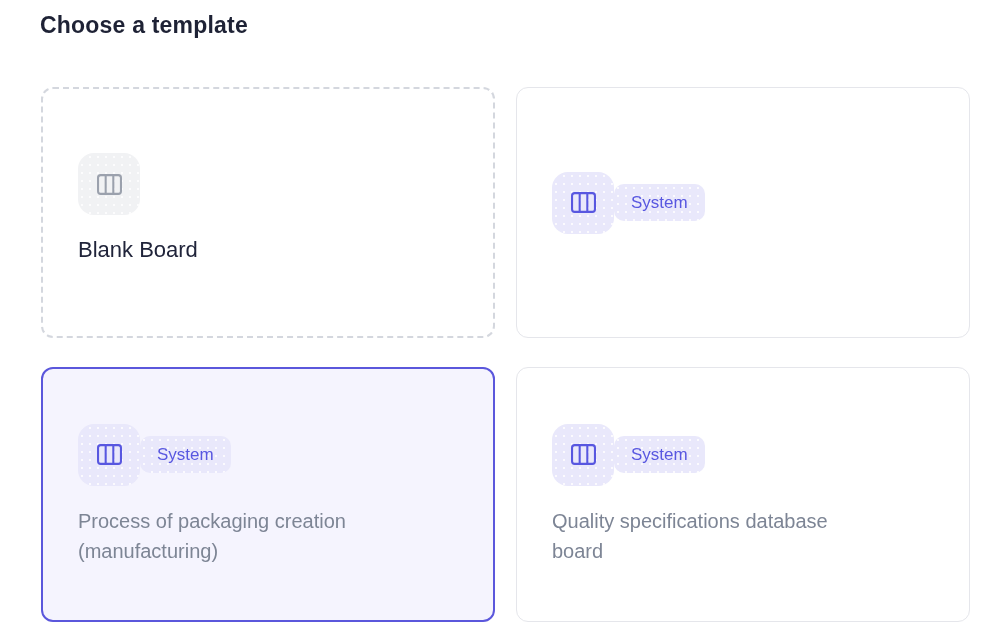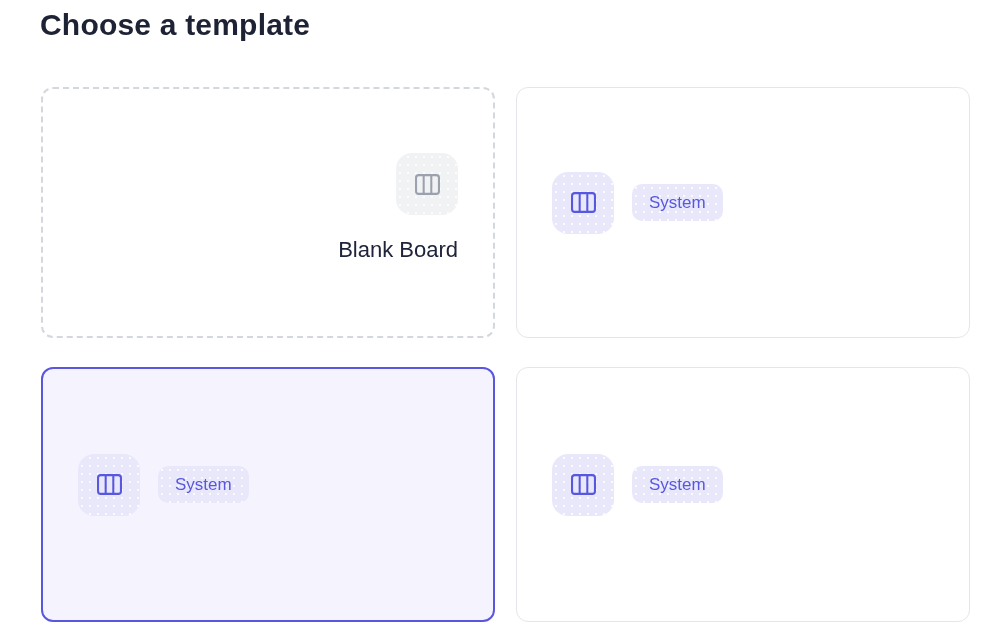--- a/index.html
+++ b/index.html
@@ -4,21 +4,21 @@
 <style>
   * { box-sizing: border-box; margin: 0; padding: 0; }
   html, body {
     width: 1004px; height: 638px;
     background: #ffffff;
     font-family: "Liberation Sans", "DejaVu Sans", sans-serif;
     overflow: hidden;
   }
   .page-title {
     margin: 7px 0 0 40px;
-    font-size: 30px;
+    font-size: 23px;
     line-height: 36px;
     font-weight: 700;
     color: #1e2235;
     letter-spacing: 0.2px;
   }
   .grid {
     margin: 44px 34px 0 41px;
     display: grid;
     grid-template-columns: 1fr 1fr;
     grid-template-rows: 251px 255px;
@@ -30,30 +30,28 @@
     background: #ffffff;
     border: 1px solid #e5e6eb;
     padding: 0 35px;
     display: flex;
     flex-direction: column;
     justify-content: center;
     cursor: pointer;
   }
   .card.blank {
     border: 2px dashed #d4d7de;
-    align-items: flex-end;
   }
   .card.selected {
     border: 2px solid #5b57dc;
     background: #f5f4fe;
   }
   .icon-row {
     display: flex;
     align-items: center;
-    gap: 18px;
     margin-bottom: 20px;
   }
   .icon-box {
     width: 62px; height: 62px;
     border-radius: 16px;
     display: flex;
     align-items: center;
     justify-content: center;
     flex: 0 0 auto;
     background-color: #e9e8fb;
@@ -128,28 +126,30 @@
     <div class="icon-row">
       <div class="icon-box">
         <svg width="25" height="21" viewBox="0 0 24 20" fill="none" class="icon-accent" stroke-width="2" stroke-linejoin="round">
           <rect x="1" y="1" width="22" height="18" rx="2.5"></rect>
           <line x1="8.33" y1="1" x2="8.33" y2="19"></line>
           <line x1="15.66" y1="1" x2="15.66" y2="19"></line>
         </svg>
       </div>
       <span class="badge">System</span>
     </div>
+    <div class="card-desc">Process of packaging creation (manufacturing)</div>
   </div>
 
   <div class="card">
     <div class="icon-row">
       <div class="icon-box">
         <svg width="25" height="21" viewBox="0 0 24 20" fill="none" class="icon-accent" stroke-width="2" stroke-linejoin="round">
           <rect x="1" y="1" width="22" height="18" rx="2.5"></rect>
           <line x1="8.33" y1="1" x2="8.33" y2="19"></line>
           <line x1="15.66" y1="1" x2="15.66" y2="19"></line>
         </svg>
       </div>
       <span class="badge">System</span>
     </div>
+    <div class="card-desc">Quality specifications database board</div>
   </div>
 
 </div>
 
 </body></html>

